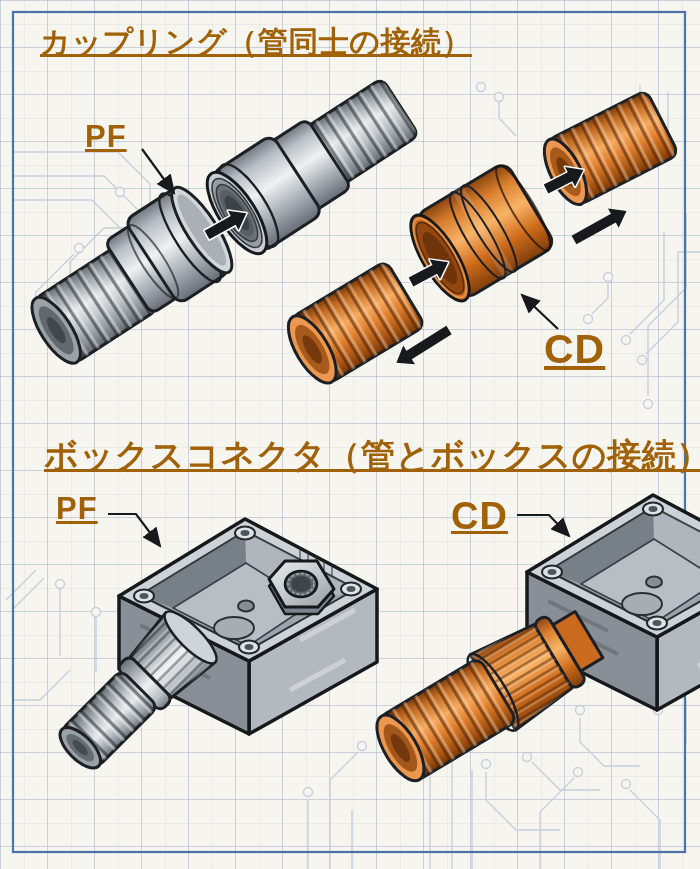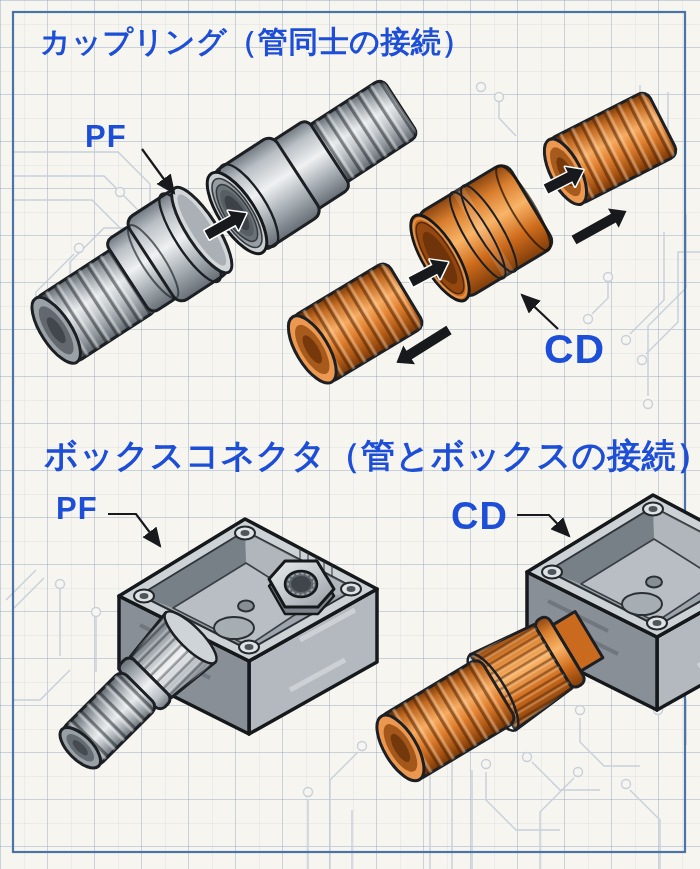--- a/index.html
+++ b/index.html
@@ -10,21 +10,21 @@
   }
   .grid{
     position:absolute;inset:0;
     background:
       repeating-linear-gradient(to right, rgba(125,148,182,.30) 0 1px, transparent 1px 47px),
       repeating-linear-gradient(to bottom, rgba(125,148,182,.30) 0 1px, transparent 1px 47px),
       repeating-linear-gradient(to right, rgba(125,148,182,.10) 0 1px, transparent 1px 23.5px),
       repeating-linear-gradient(to bottom, rgba(125,148,182,.10) 0 1px, transparent 1px 23.5px);
   }
   svg.scene{position:absolute;left:0;top:0;}
-  .label{position:absolute;color:#1d4ed8;font-weight:bold;line-height:1;white-space:nowrap;}
+  .label{position:absolute;color:#a16207;font-weight:bold;line-height:1;white-space:nowrap;text-decoration:underline;}
   .title{letter-spacing:.5px;}
   #title-coupling{left:40px;top:27px;font-size:30px;}
   #title-boxconn{left:44px;top:438px;font-size:34px;}
   #label-pf-top{left:85px;top:121px;font-size:31px;letter-spacing:1px;}
   #label-cd-top{left:544px;top:329px;font-size:41px;letter-spacing:1px;}
   #label-pf-bottom{left:56px;top:493px;font-size:31px;letter-spacing:1px;}
   #label-cd-bottom{left:451px;top:497px;font-size:38px;letter-spacing:1px;}
 </style>
 </head>
 <body>

